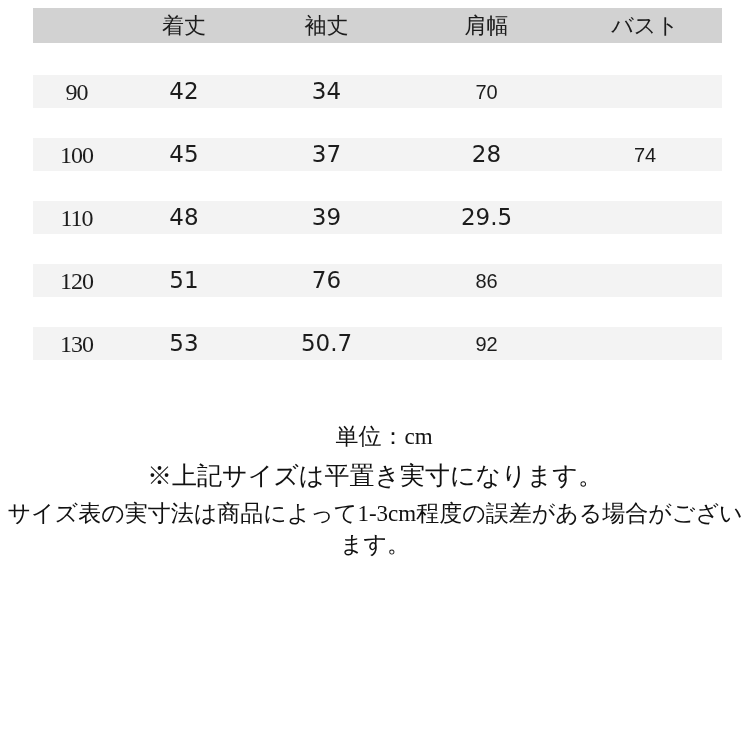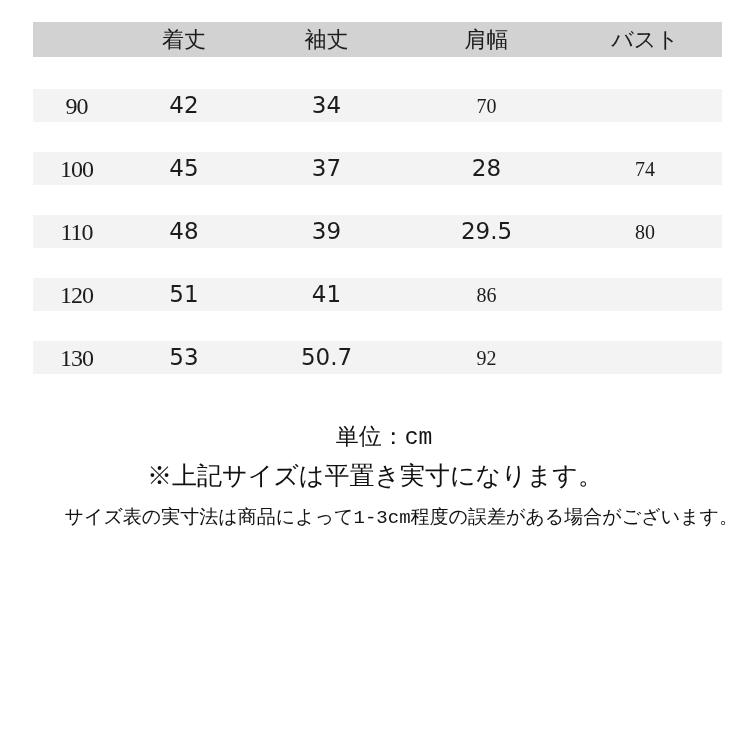--- a/index.html
+++ b/index.html
@@ -17,21 +17,21 @@
     width: 750px;
     height: 750px;
     background: #ffffff;
     overflow: hidden;
     font-family: "DejaVu Sans", sans-serif;
     color: var(--text);
   }
   .size-table {
     position: absolute;
     left: 33px;
-    top: 22px;
+    top: 8px;
     width: 689px;
   }
   .trow {
     display: grid;
     grid-template-columns: 87px 128px 157px 163px 154px;
     align-items: center;
   }
   .trow.header {
     height: 35px;
     background: var(--header-bg);
@@ -51,44 +51,43 @@
   .trow.header .cell {
     font-family: "DejaVu Serif", "Liberation Serif", serif;
     font-size: 22px;
   }
   .cell.size-col {
     font-size: 24px;
     letter-spacing: -1px;
     font-family: Liberation Serif, serif;
   }
   .cell.bust-col {
-    font-family: Liberation Serif, serif;
+    font-family: Liberation Sans, sans-serif;
     font-size: 20px;
   }
   .notes {
     position: absolute;
     left: 0;
     top: 421px;
     width: 750px;
     text-align: center;
-    font-family: Liberation Mono, monospace;
+    font-family: Liberation Serif, serif;
     color: #111111;
   }
   .unit-line {
     font-size: 23px;
     margin: 0 0 7px 18px;
   }
   .note-line-1 {
     font-size: 25px;
     margin: 0 0 6px 0;
   }
   .note-line-2 {
-    font-size: 19px;
-    margin: 12px;
-    text-align: right;
+    font-size: 23px;
+    margin: 0;
   }
 </style>
 </head>
 <body>
 
 <div class="page">
 
   <div class="size-table">
 
     <div class="trow header">
@@ -112,27 +111,26 @@
       <div class="cell">37</div>
       <div class="cell">28</div>
       <div class="cell bust-col">74</div>
     </div>
 
     <div class="trow data">
       <div class="cell size-col">110</div>
       <div class="cell">48</div>
       <div class="cell">39</div>
       <div class="cell">29.5</div>
-      <div class="cell bust-col">80</div>
     </div>
 
     <div class="trow data">
       <div class="cell size-col">120</div>
       <div class="cell">51</div>
-      <div class="cell">41</div>
+      <div class="cell">76</div>
       <div class="cell bust-col">86</div>
     </div>
 
     <div class="trow data">
       <div class="cell size-col">130</div>
       <div class="cell">53</div>
       <div class="cell">50.7</div>
       <div class="cell bust-col">92</div>
     </div>
 

